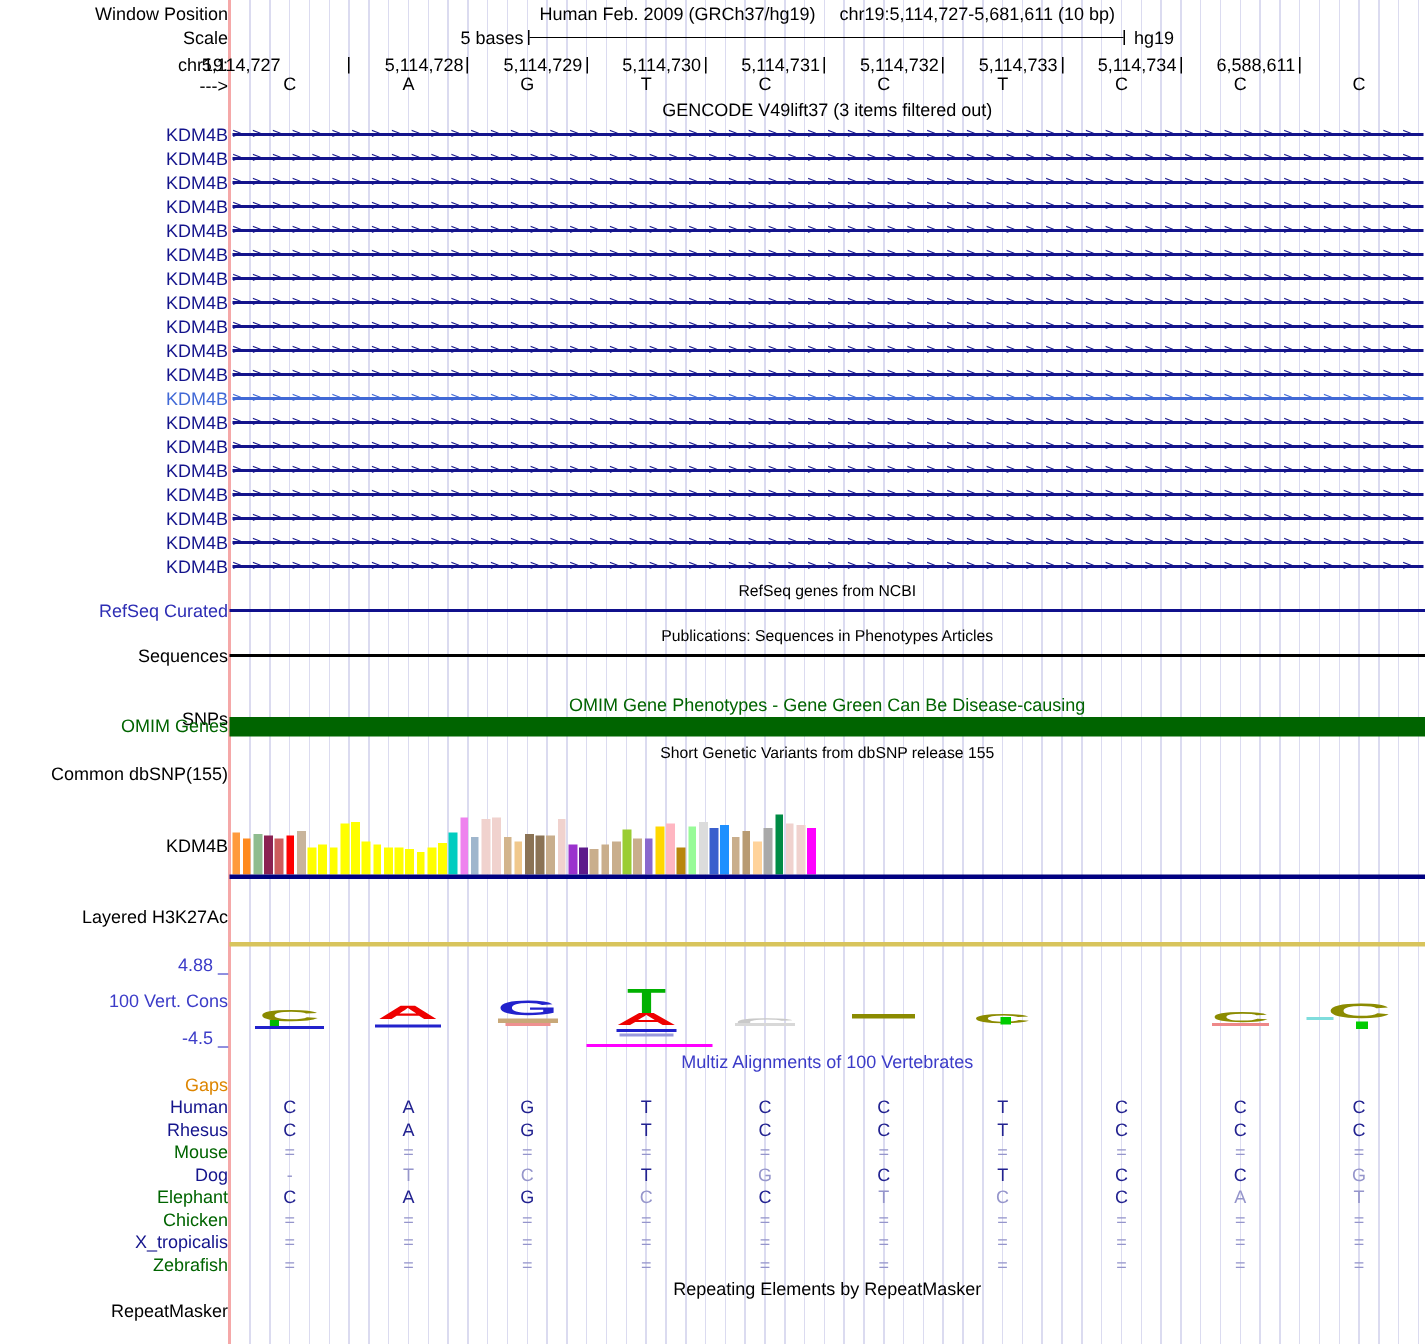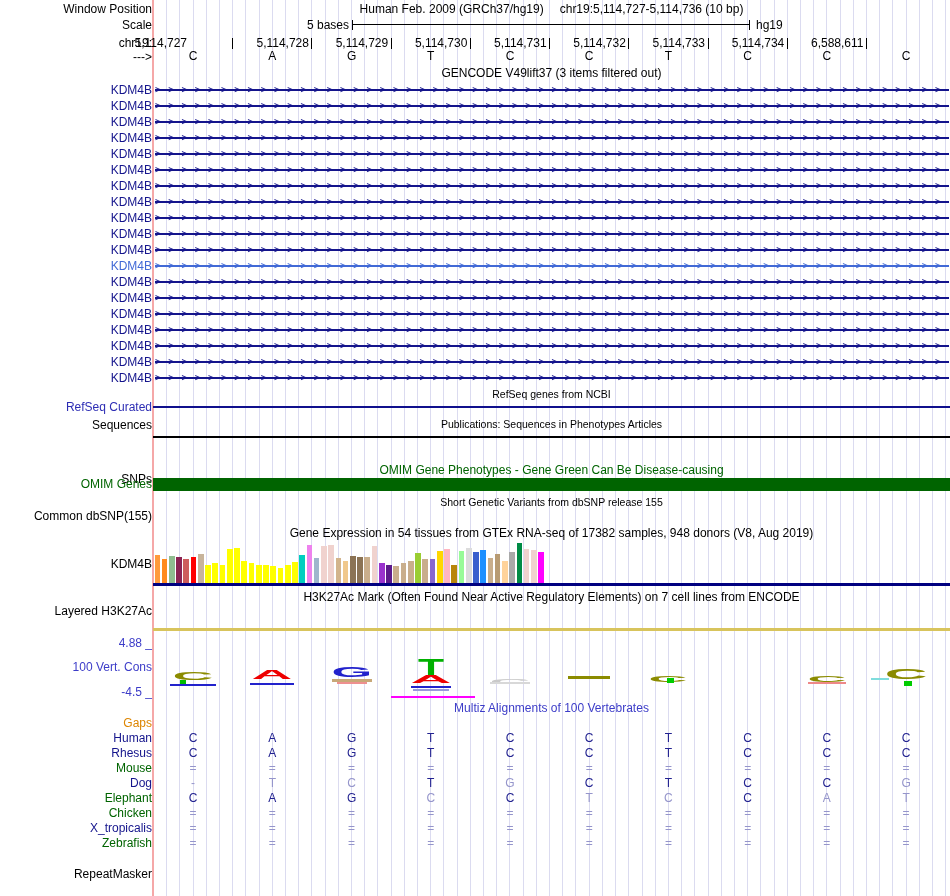--- a/index.html
+++ b/index.html
@@ -30,21 +30,21 @@
 </style>
 </head>
 <body>
 
 <div id="root">
   <div class="grid"></div>
   <div class="pink"></div>
 
   <div class="lbl" style="top:2px">Window Position</div>
   <div class="ctr" style="top:2px">
-    <span>Human Feb. 2009 (GRCh37/hg19)</span><span style="display:inline-block;width:16px"></span><span>chr19:5,114,727-5,114,736 (10 bp)</span>
+    <span>Human Feb. 2009 (GRCh37/hg19)</span><span style="display:inline-block;width:16px"></span><span>chr19:5,114,727-5,681,611 (10 bp)</span>
   </div>
 
   <div class="lbl" style="top:18px">Scale</div>
   <div class="abs" style="right:601px;top:18px">5 bases</div>
   <div class="ruler"></div>
   <div class="abs" style="left:756px;top:18px">hg19</div>
 
   <div class="lbl" style="top:36px">chr19:</div>
   <div id="coords-row">
       <div class="coordnum" style="top: 37px; right: 763px;">5,114,727</div>
@@ -121,33 +121,32 @@
       <div class="arrowline" style="top: 355px; color: rgb(20, 20, 140); background: linear-gradient(transparent 44%, rgb(20, 20, 140) 44%, rgb(20, 20, 140) 58%, transparent 58%);">&gt;&gt;&gt;&gt;&gt;&gt;&gt;&gt;&gt;&gt;&gt;&gt;&gt;&gt;&gt;&gt;&gt;&gt;&gt;&gt;&gt;&gt;&gt;&gt;&gt;&gt;&gt;&gt;&gt;&gt;&gt;&gt;&gt;&gt;&gt;&gt;&gt;&gt;&gt;&gt;&gt;&gt;&gt;&gt;&gt;&gt;&gt;&gt;&gt;&gt;&gt;&gt;&gt;&gt;&gt;&gt;&gt;&gt;&gt;&gt;</div>
       <div class="lbl" style="top: 371px; color: rgb(20, 20, 140);">KDM4B</div>
       <div class="arrowline" style="top: 371px; color: rgb(20, 20, 140); background: linear-gradient(transparent 44%, rgb(20, 20, 140) 44%, rgb(20, 20, 140) 58%, transparent 58%);">&gt;&gt;&gt;&gt;&gt;&gt;&gt;&gt;&gt;&gt;&gt;&gt;&gt;&gt;&gt;&gt;&gt;&gt;&gt;&gt;&gt;&gt;&gt;&gt;&gt;&gt;&gt;&gt;&gt;&gt;&gt;&gt;&gt;&gt;&gt;&gt;&gt;&gt;&gt;&gt;&gt;&gt;&gt;&gt;&gt;&gt;&gt;&gt;&gt;&gt;&gt;&gt;&gt;&gt;&gt;&gt;&gt;&gt;&gt;&gt;</div>
     </div>
 
   <div class="ctr sm" style="top:387px">RefSeq genes from NCBI</div>
   <div class="lbl" style="top:400px;color:#2D2DB4">RefSeq Curated</div>
   <div class="hline" style="top:406px;height:2px;background:#10108C"></div>
 
   <div class="ctr sm" style="top:417px">Publications: Sequences in Phenotypes Articles</div>
-  <div class="lbl" style="top:418px">Sequences</div>
+  <div class="lbl" style="top:430px">Sequences</div>
   <div class="hline" style="top:436px;height:1.5px;background:#000"></div>
 
   <div class="lbl" style="top:472px">SNPs</div>
 
   <div class="ctr green" style="top:463px">OMIM Gene Phenotypes - Gene Green Can Be Disease-causing</div>
   <div class="lbl green" style="top:477px">OMIM Genes</div>
   <div class="hline" style="top:478px;height:13px;background:#006400"></div>
 
   <div class="ctr sm" style="top:495px">Short Genetic Variants from dbSNP release 155</div>
   <div class="lbl" style="top:509px">Common dbSNP(155)</div>
 
-  <div class="ctr" style="top:526px">Gene Expression in 54 tissues from GTEx RNA-seq of 17382 samples, 948 donors (V8, Aug 2019)</div>
   <div class="lbl" style="top:557px">KDM4B</div>
   <div id="gtex">
       <div class="gtexbar" style="left: 154.5px; top: 555px; width: 5.7px; height: 28px; background: rgb(255, 154, 60);"></div>
       <div class="gtexbar" style="left: 161.74px; top: 559px; width: 5.7px; height: 24px; background: rgb(255, 138, 30);"></div>
       <div class="gtexbar" style="left: 168.98px; top: 555.8px; width: 5.7px; height: 27.2px; background: rgb(143, 188, 143);"></div>
       <div class="gtexbar" style="left: 176.22px; top: 557.4px; width: 5.7px; height: 25.6px; background: rgb(139, 34, 82);"></div>
       <div class="gtexbar" style="left: 183.46px; top: 559px; width: 5.7px; height: 24px; background: rgb(205, 92, 92);"></div>
       <div class="gtexbar" style="left: 190.7px; top: 557.4px; width: 5.7px; height: 25.6px; background: rgb(255, 0, 0);"></div>
       <div class="gtexbar" style="left: 197.94px; top: 554.2px; width: 5.7px; height: 28.8px; background: rgb(200, 180, 155);"></div>
       <div class="gtexbar" style="left: 205.18px; top: 565.4px; width: 5.7px; height: 17.6px; background: rgb(255, 255, 0);"></div>
@@ -193,21 +192,20 @@
       <div class="gtexbar" style="left: 494.78px; top: 554.2px; width: 5.7px; height: 28.8px; background: rgb(184, 155, 115);"></div>
       <div class="gtexbar" style="left: 502.02px; top: 560.6px; width: 5.7px; height: 22.4px; background: rgb(255, 211, 155);"></div>
       <div class="gtexbar" style="left: 509.26px; top: 551.8px; width: 5.7px; height: 31.2px; background: rgb(169, 169, 169);"></div>
       <div class="gtexbar" style="left: 516.5px; top: 543px; width: 5.7px; height: 40px; background: rgb(0, 139, 69);"></div>
       <div class="gtexbar" style="left: 523.74px; top: 548.6px; width: 5.7px; height: 34.4px; background: rgb(240, 210, 206);"></div>
       <div class="gtexbar" style="left: 530.98px; top: 550.2px; width: 5.7px; height: 32.8px; background: rgb(240, 210, 206);"></div>
       <div class="gtexbar" style="left: 538.22px; top: 551.8px; width: 5.7px; height: 31.2px; background: rgb(255, 0, 255);"></div>
     </div>
   <div class="hline" style="top:583px;height:3px;background:#000080"></div>
 
-  <div class="ctr" style="top:590px">H3K27Ac Mark (Often Found Near Active Regulatory Elements) on 7 cell lines from ENCODE</div>
   <div class="lbl" style="top:604px">Layered H3K27Ac</div>
   <div class="hline" style="top:628px;height:2.5px;background:#D8C45C"></div>
 
   <div class="lbl blue" style="top:636px">4.88 _</div>
   <div class="lbl blue" style="top:660px">100 Vert. Cons</div>
   <div id="logos">
       <div class="logopart" style="left: 171.11px; top: 671px; width: 44px; height: 10px;"><svg width="44" height="10" viewBox="0 0 14 16" preserveAspectRatio="none">
           <text x="7" y="13.5" font-size="17" font-weight="bold" text-anchor="middle" font-family="Liberation Sans, sans-serif" textLength="13" lengthAdjust="spacingAndGlyphs" fill="#8B8B00">C</text>
         </svg></div>
       <div class="logopart" style="left: 170.11px; top: 684px; width: 46px; height: 2px; background: rgb(34, 34, 204);"></div>
@@ -337,14 +335,15 @@
       <div class="mzcell" style="left: 343.55px; top: 836px; color: rgb(149, 149, 203);">=</div>
       <div class="mzcell" style="left: 422.77px; top: 836px; color: rgb(149, 149, 203);">=</div>
       <div class="mzcell" style="left: 501.99px; top: 836px; color: rgb(149, 149, 203);">=</div>
       <div class="mzcell" style="left: 581.21px; top: 836px; color: rgb(149, 149, 203);">=</div>
       <div class="mzcell" style="left: 660.43px; top: 836px; color: rgb(149, 149, 203);">=</div>
       <div class="mzcell" style="left: 739.65px; top: 836px; color: rgb(149, 149, 203);">=</div>
       <div class="mzcell" style="left: 818.87px; top: 836px; color: rgb(149, 149, 203);">=</div>
       <div class="mzcell" style="left: 898.09px; top: 836px; color: rgb(149, 149, 203);">=</div>
     </div>
 
+  <div class="ctr" style="top:852px">Repeating Elements by RepeatMasker</div>
   <div class="lbl" style="top:867px">RepeatMasker</div>
 </div>
 
 </body></html>

